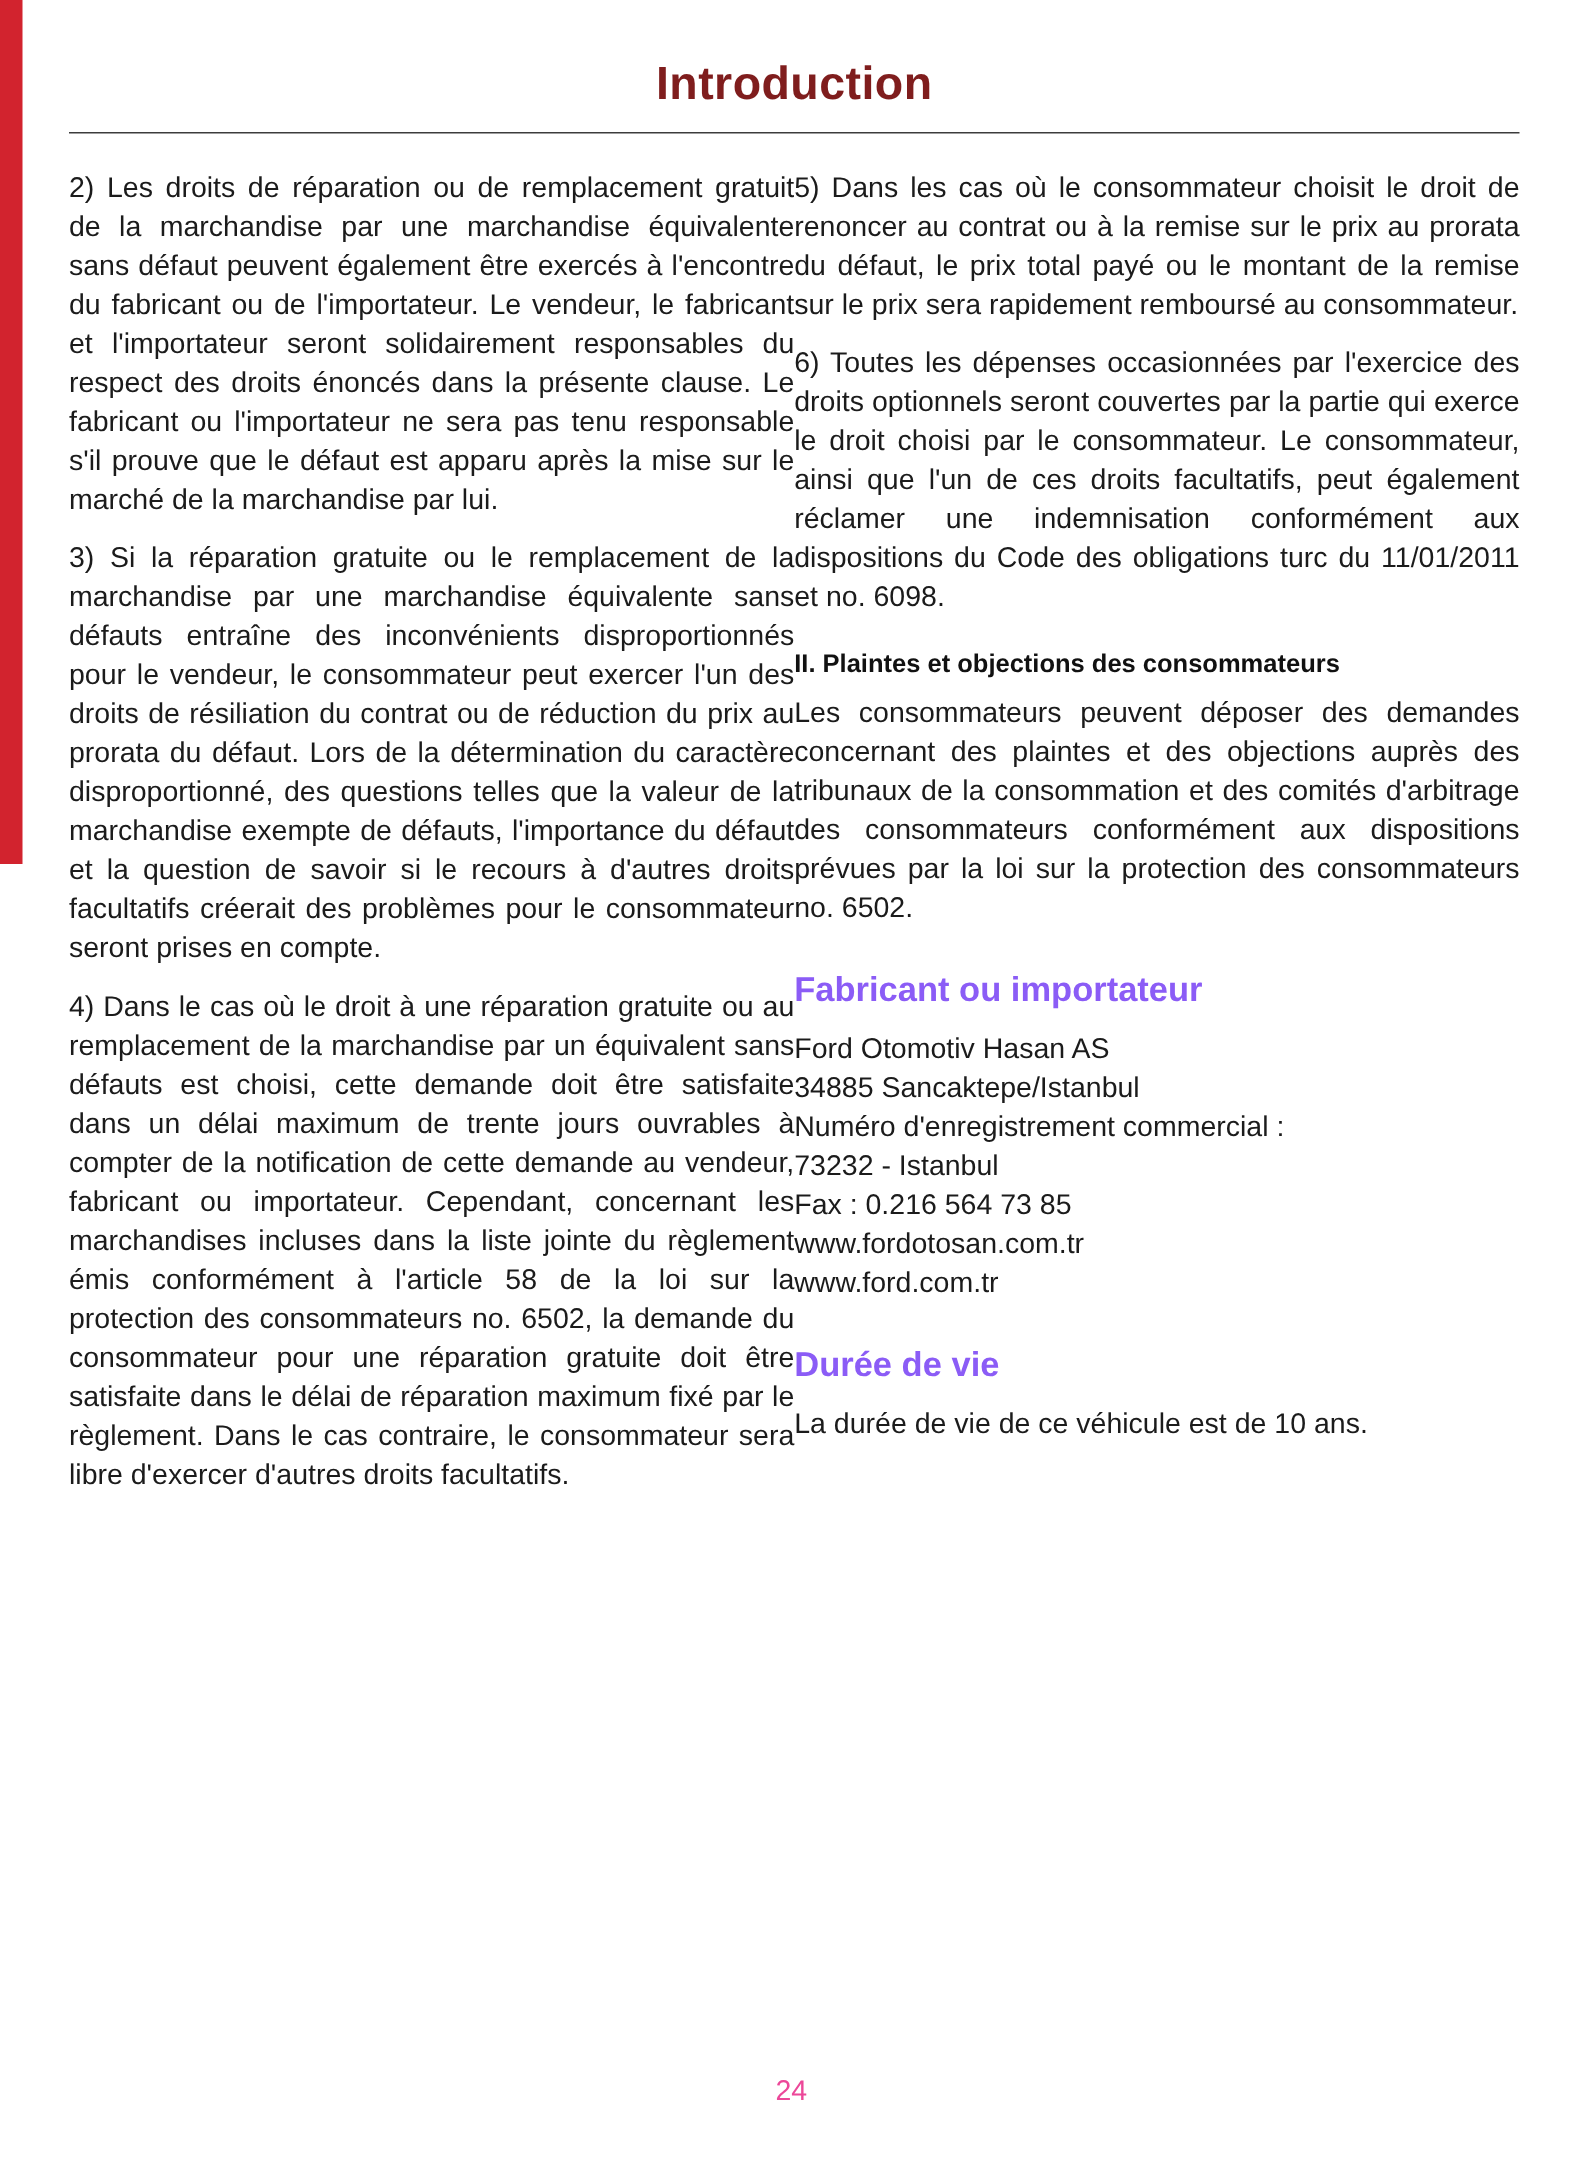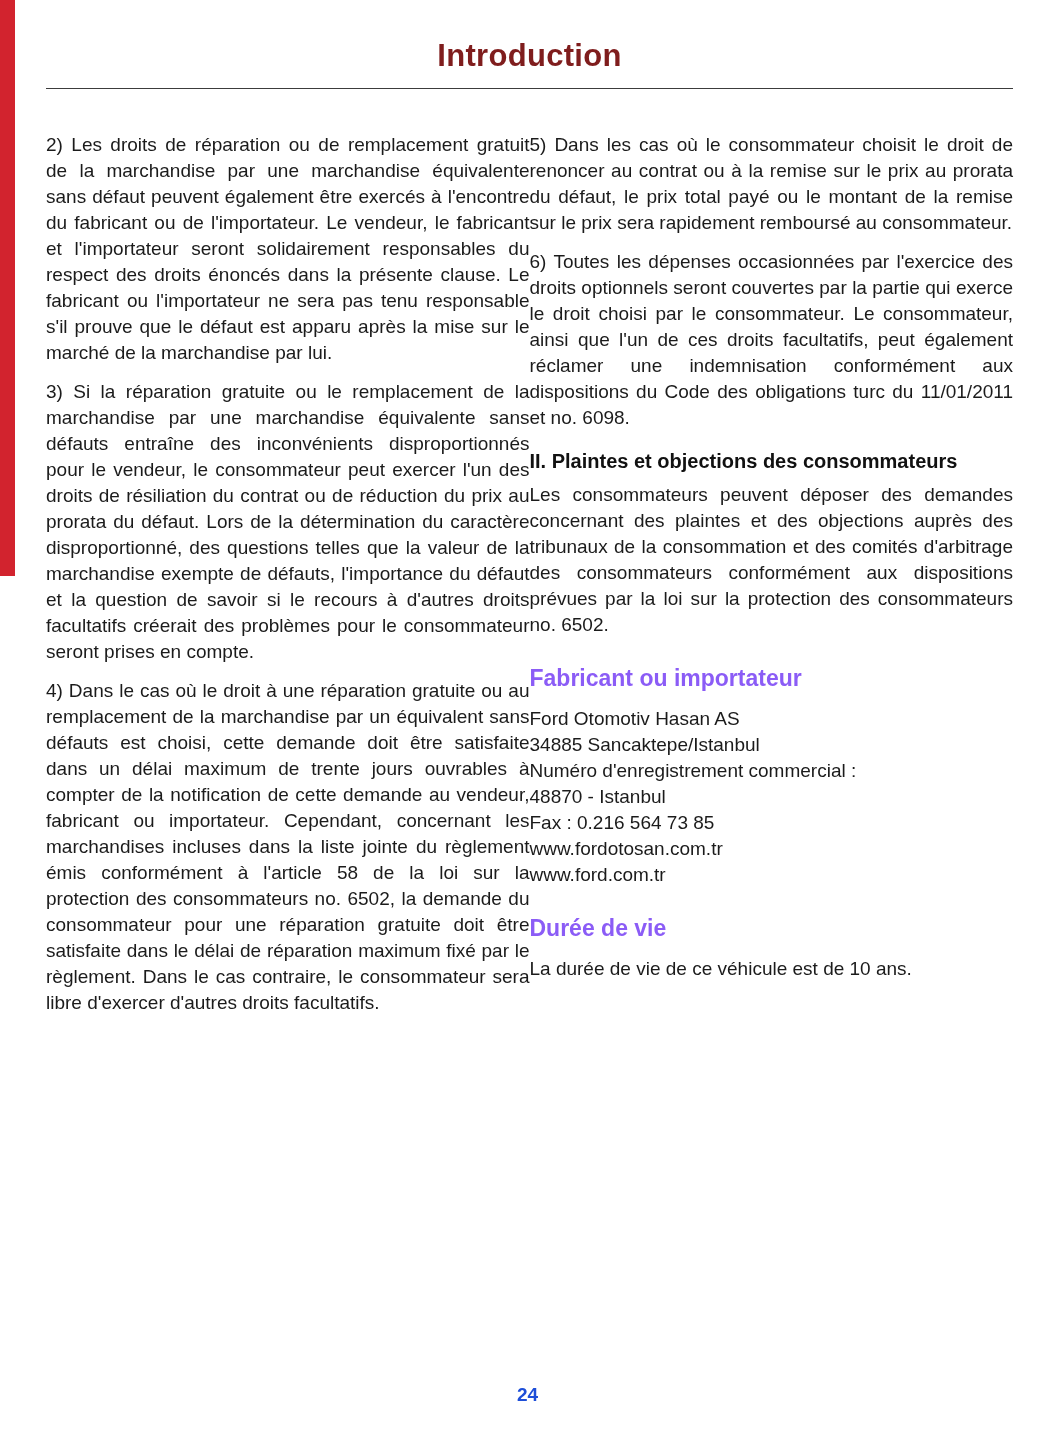--- a/index.html
+++ b/index.html
@@ -35,35 +35,35 @@
     margin: 0;
     color: #7f1d1d;
   }
   .title-rule {
     border: none;
     border-top: 1.8px solid #3c3c3c;
     margin: 14px 0 0 0;
   }
   .columns {
     display: flex;
-    margin-top: 43px;
+    margin-top: 24px;
     justify-content: space-between;
   }
   .col {
     flex: 1;
     font-size: 19px;
     line-height: 26px;
     text-align: justify;
   }
   .para {
     margin: 0 0 13px 0;
   }
   .subheading {
     font-weight: bold;
-    font-size: 20px;
+    font-size: 17px;
     line-height: 25px;
     text-align: left;
     margin: 18px 0 8px 0;
     color: #111;
   }
   .bigheading {
     font-weight: bold;
     font-size: 23px;
     line-height: 28px;
     text-align: left;
@@ -74,22 +74,21 @@
     text-align: left;
     margin: 0;
   }
   .page-number {
     position: absolute;
     left: 0;
     right: 0;
     bottom: 42px;
     text-align: center;
     font-size: 19px;
-    color: #1d4ed8;
-    font-weight: bold;
+    color: #ec4899;
   }
 </style>
 </head>
 <body>
 
 <div class="red-stripe"></div>
 
 <div class="page">
 
   <h1 class="title">Introduction</h1>
@@ -108,21 +107,21 @@
       <p class="para">6) Toutes les dépenses occasionnées par l'exercice des droits optionnels seront couvertes par la partie qui exerce le droit choisi par le consommateur. Le consommateur, ainsi que l'un de ces droits facultatifs, peut également réclamer une indemnisation conformément aux dispositions du Code des obligations turc du 11/01/2011 et no. 6098.</p>
 
       <div class="subheading">II. Plaintes et objections des consommateurs</div>
       <p class="para">Les consommateurs peuvent déposer des demandes concernant des plaintes et des objections auprès des tribunaux de la consommation et des comités d'arbitrage des consommateurs conformément aux dispositions prévues par la loi sur la protection des consommateurs no. 6502.</p>
 
       <div class="bigheading">Fabricant ou importateur</div>
       <div>
         <p class="addr-line">Ford Otomotiv Hasan AS</p>
         <p class="addr-line">34885 Sancaktepe/Istanbul</p>
         <p class="addr-line">Numéro d'enregistrement commercial :</p>
-        <p class="addr-line">48870 - Istanbul</p>
+        <p class="addr-line">73232 - Istanbul</p>
         <p class="addr-line">Fax : 0.216 564 73 85</p>
         <p class="addr-line">www.fordotosan.com.tr</p>
         <p class="addr-line">www.ford.com.tr</p>
       </div>
 
       <div class="bigheading">Durée de vie</div>
       <p class="para" style="text-align:left;">La durée de vie de ce véhicule est de 10 ans.</p>
     </div>
 
   </div>

